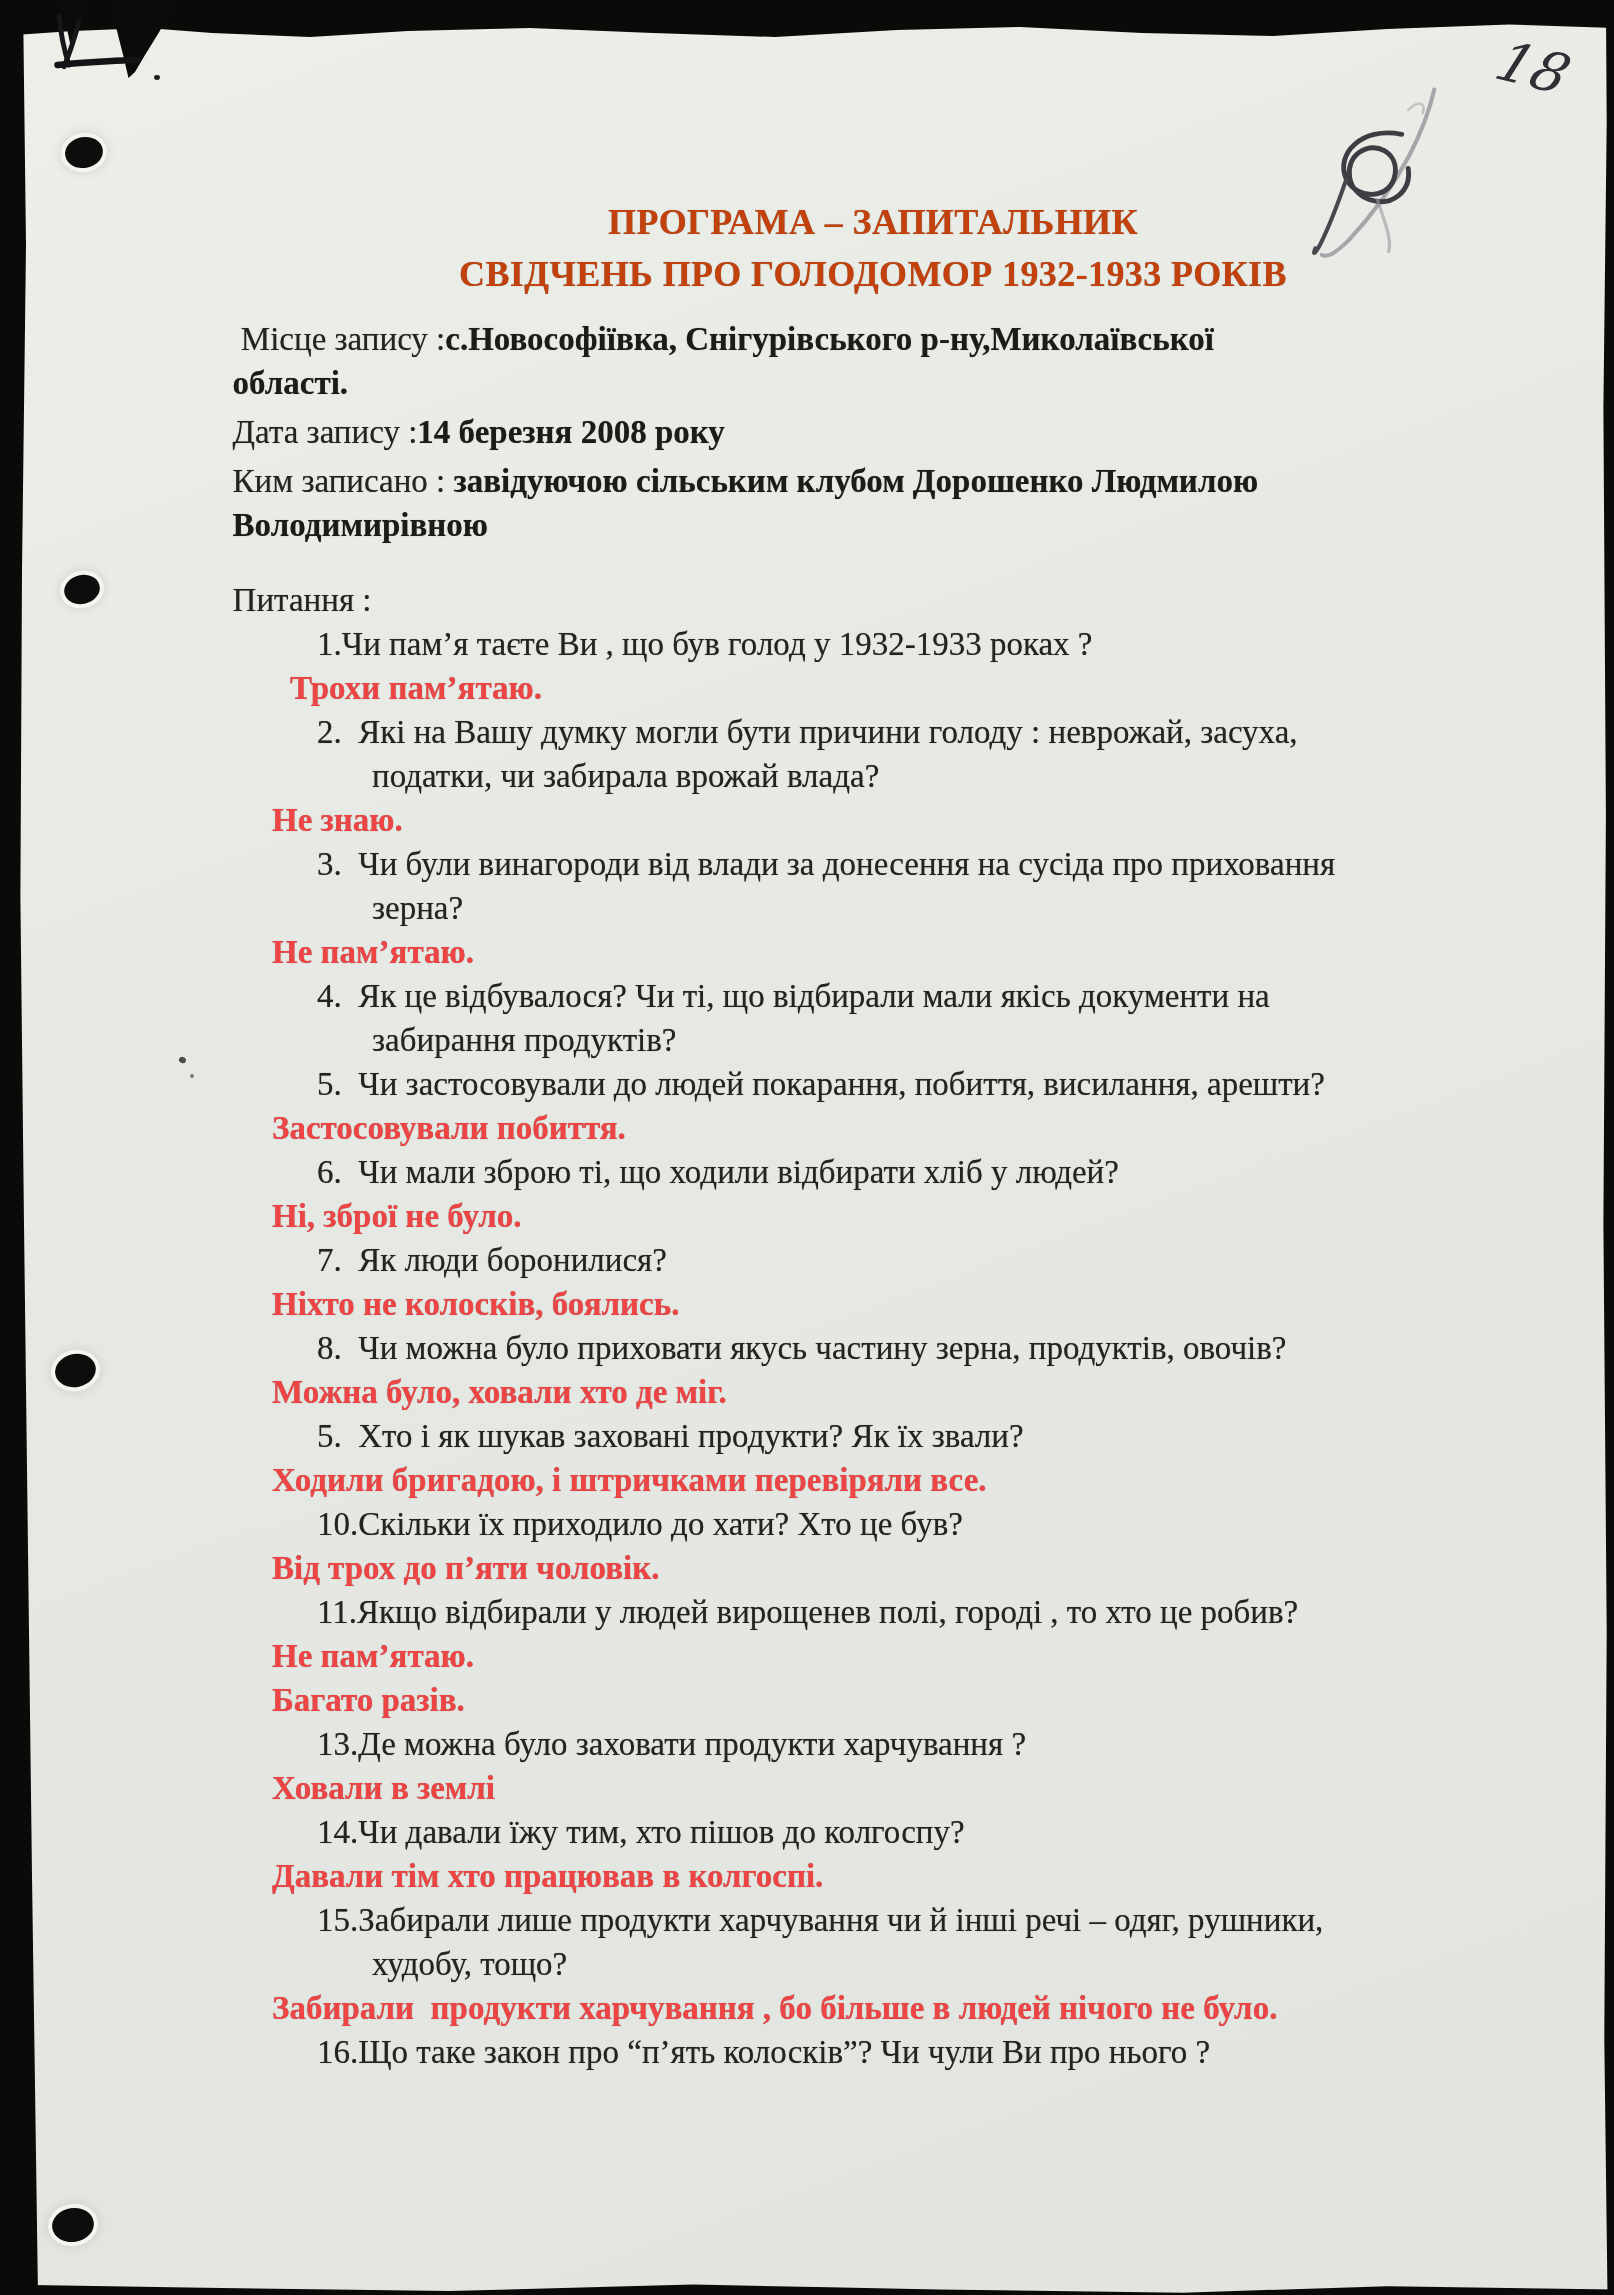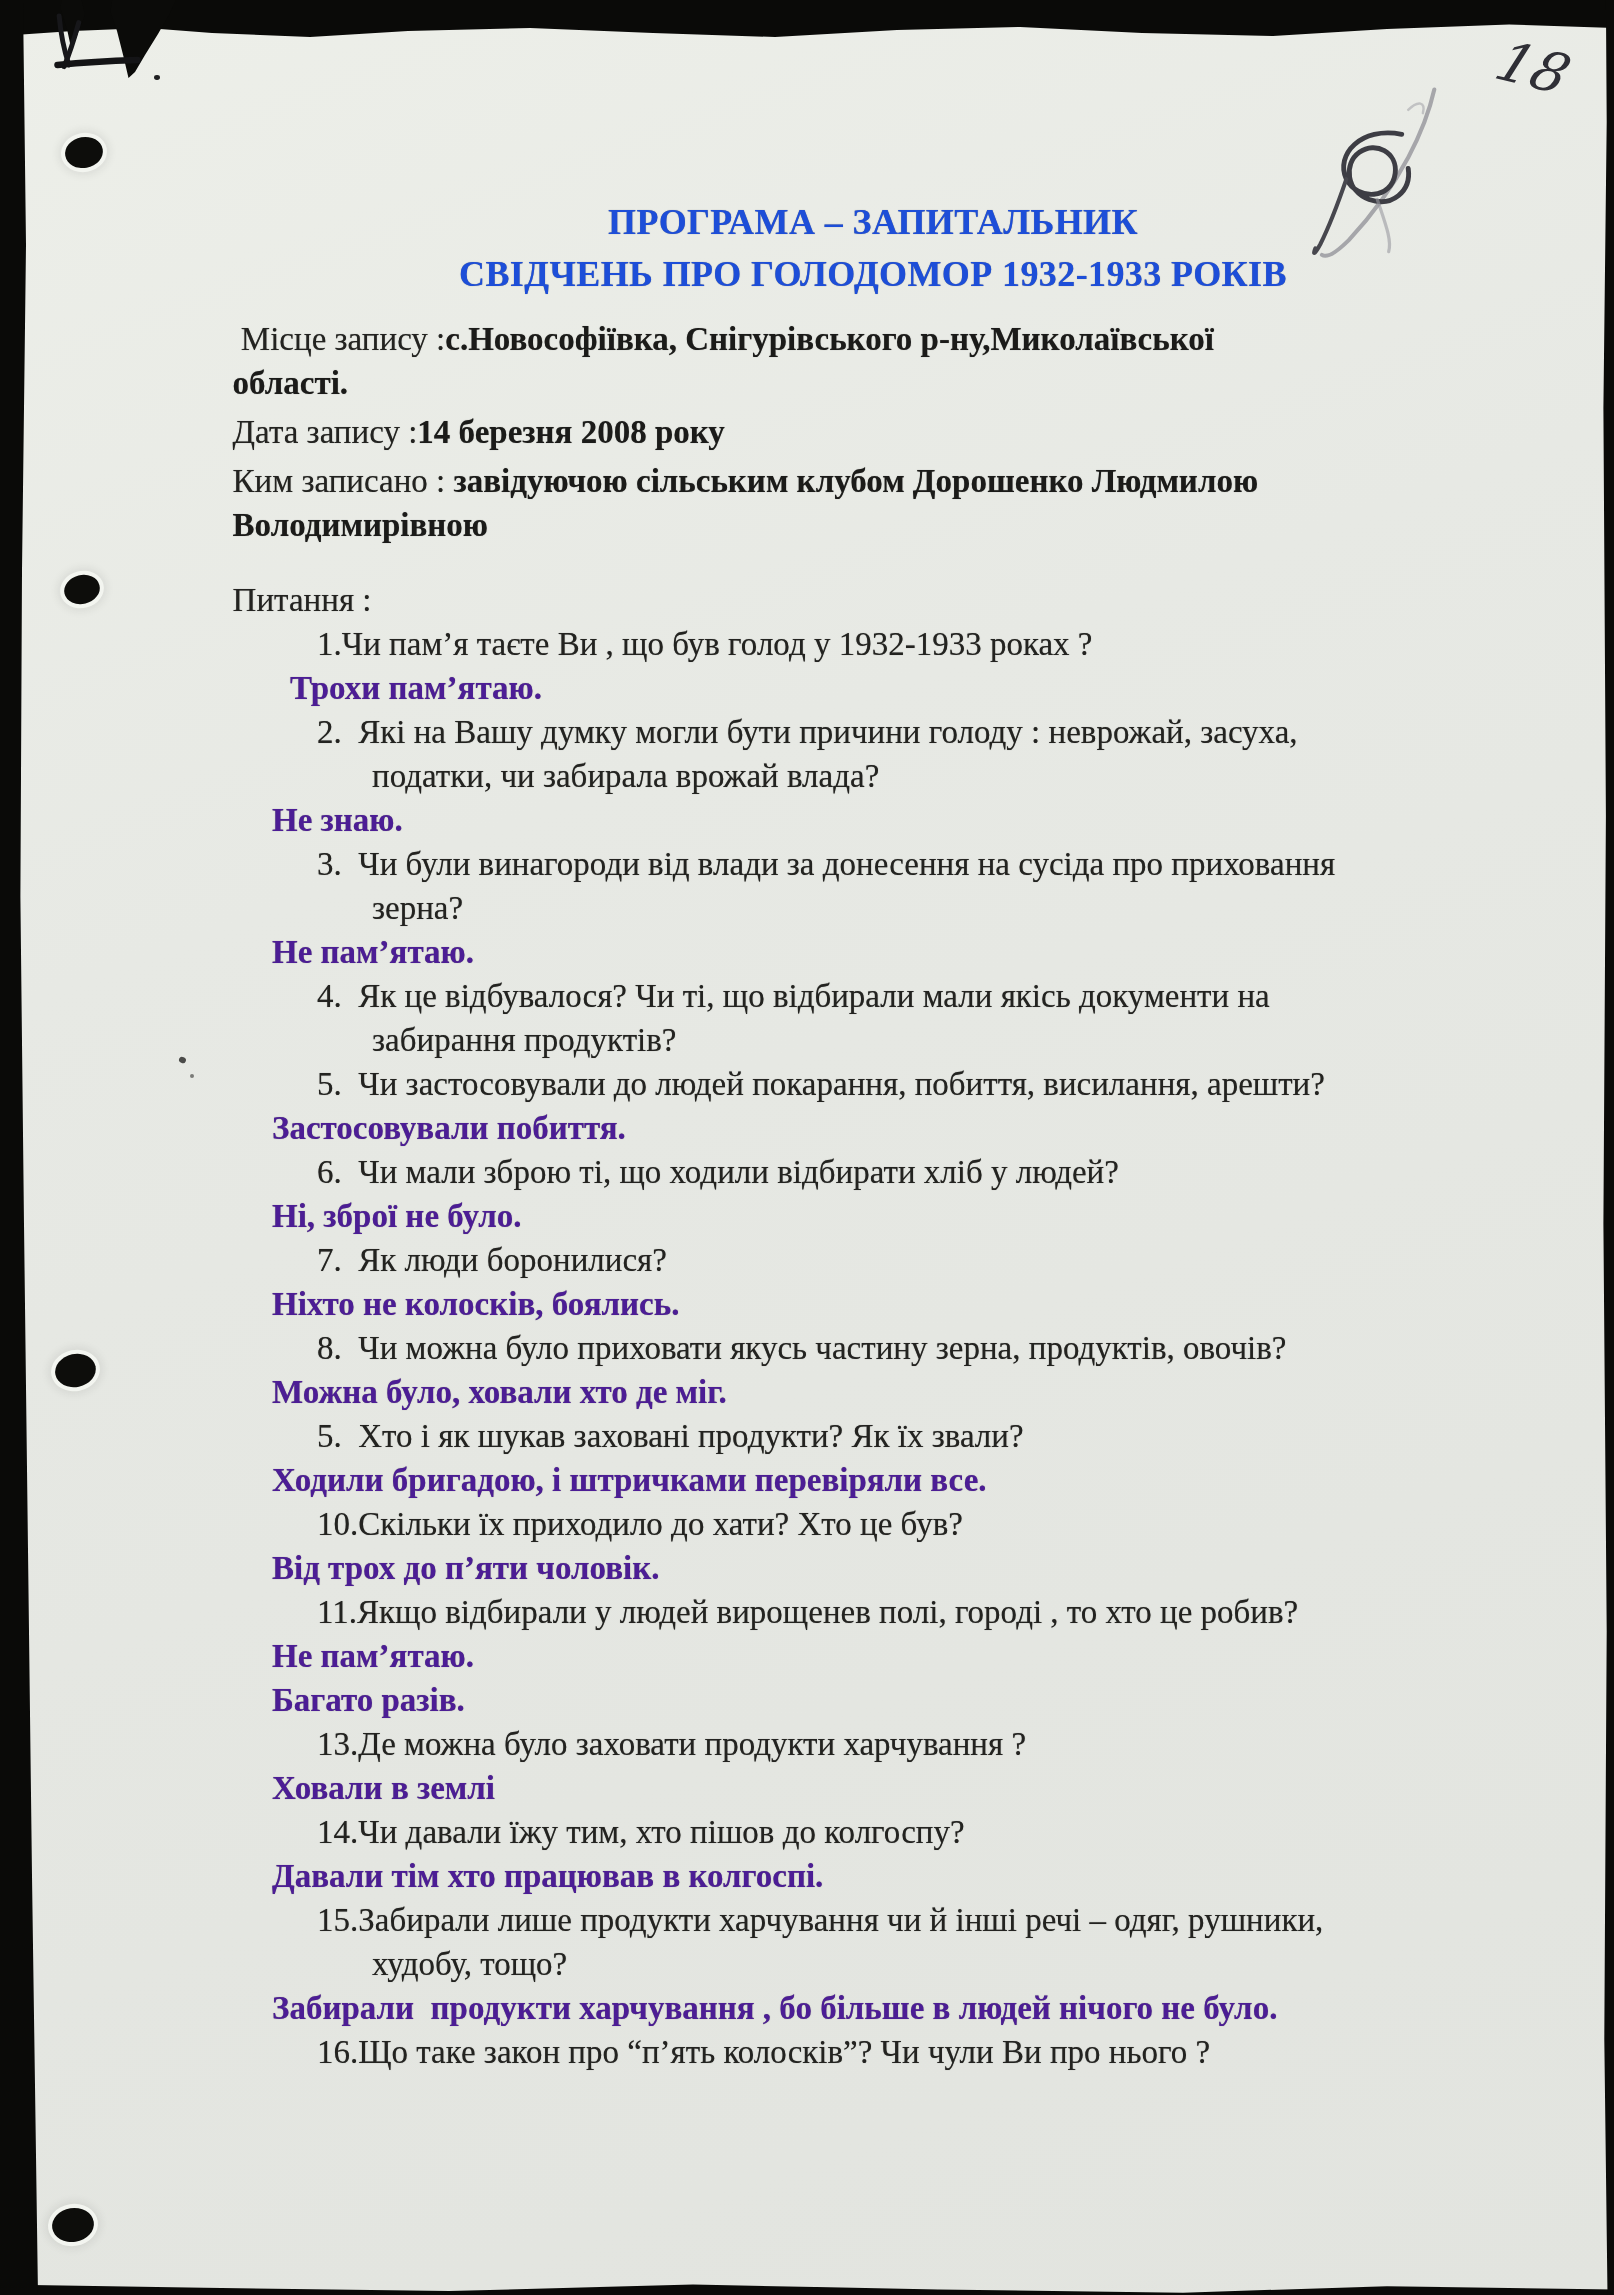--- a/index.html
+++ b/index.html
@@ -40,29 +40,29 @@
   .pagenum{position:absolute;left:1498px;top:41px;z-index:5;
     font-family:"DejaVu Serif",serif;font-style:italic;font-size:55px;line-height:55px;
     color:#2f2f36;transform:rotate(14deg) skewX(-8deg);}
   .pen-mark,.pencil-scribble{position:absolute;z-index:8;}
   .pen-mark{left:33px;top:11.4px;}
   .pencil-scribble{left:1304px;top:77px;z-index:5;}
   
   .doc{position:absolute;left:204px;top:196px;width:1338px;z-index:3;
     color:#232320;font-size:33px;line-height:44px;
     text-shadow:0 0 0.8px rgba(35,35,32,.55);}
-  .title{width:100%;text-align:center;font-weight:700;font-size:36px;line-height:52px;letter-spacing:0.4px;color:#1d4ed8;}
+  .title{width:100%;text-align:center;font-weight:700;font-size:36px;line-height:52px;letter-spacing:0.4px;color:#c2410c;}
   .meta{margin-left:28.6px;margin-top:17px;}
   .meta-line{white-space:pre-wrap;margin-bottom:4.9px;}
   .meta-line .label{font-weight:400;}
   .meta-line .value{font-weight:700;color:#1b1b19;}
   .qheading{margin-left:28.6px;margin-top:31px;}
   .qa{margin-left:68px;width:1224px;}
   .q{white-space:pre-wrap;text-indent:-55px;padding-left:55px;font-weight:400;margin-left:45px;}
-  .a{white-space:pre-wrap;font-weight:700;color:#4c1d95;}
+  .a{white-space:pre-wrap;font-weight:700;color:#ef4444;}
   .a.first{margin-left:18px;}
 </style>
 </head>
 <body>
 
 <div class="band band-top"></div>
 <div class="band band-bottom"></div>
 <div class="band band-left"></div>
 <div class="band band-right"></div>
 

